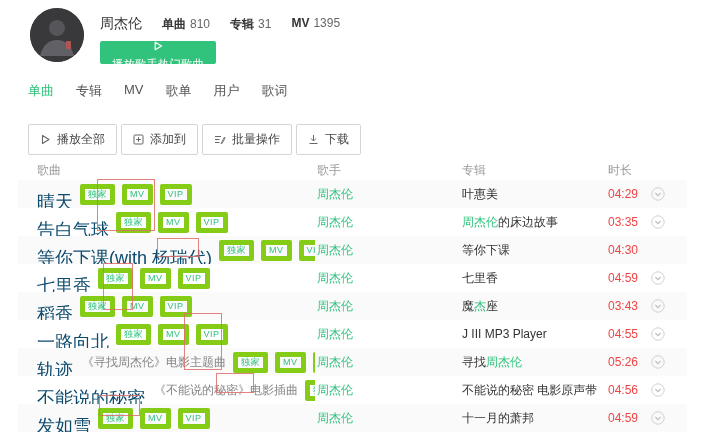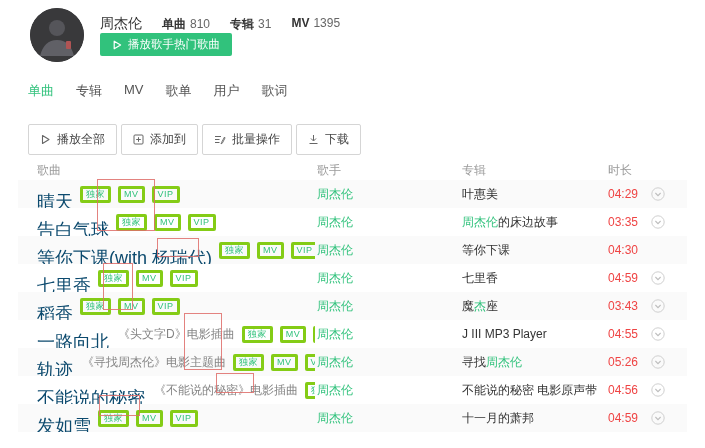--- a/index.html
+++ b/index.html
@@ -10,24 +10,24 @@
   
   .artist-header { position:absolute; left:30px; top:8px; display:flex; }
   .avatar { width:54px; height:54px; border-radius:50%; overflow:hidden; flex:0 0 54px;
             background:radial-gradient(circle at 50% 35%, #6a6a6a 0%, #3a3a3c 55%, #232325 100%); }
   .artist-meta { margin-left:16px; padding-top:7px; }
   .artist-line { display:flex; align-items:baseline; gap:20px; white-space:nowrap; }
   .artist-name { font-size:14px; color:#333; }
   .stat { font-size:12px; color:#333; }
   .stat b { font-weight:700; color:#333; }
   .stat span { color:#666; margin-left:4px; font-weight:400; }
-  .play-hot { display:inline-flex; align-items:center; gap:6px;
+  .play-hot { margin-top:8px; display:inline-flex; align-items:center; gap:6px;
               background:#31c27c; color:#fff; border:none; border-radius:2px;
               height:23px; padding:0 12px; font-size:11.5px; cursor:pointer;
-              font-family:inherit; }
+              font-family:inherit;flex-direction:column; }
   .play-hot svg { display:block; }
 
   
   .tabs { position:absolute; left:28px; top:82px; display:flex; gap:22px; }
   .tab { font-size:13px; color:#555; text-decoration:none; cursor:pointer; }
   .tab.active { color:#31c27c; }
 
   
   .toolbar { position:absolute; left:28px; top:124px; display:flex; gap:4px; }
   .tbtn { display:inline-flex; align-items:center; gap:6px; height:31px; padding:0 11px;
@@ -44,21 +44,21 @@
   .cell { position:absolute; top:0; height:28px; display:flex; align-items:center;
           white-space:nowrap; font-size:12px; }
   .c-song   { left:19px;  right:372px; overflow:hidden; }
   .c-singer { left:299px; width:140px; }
   .c-album  { left:444px; width:142px; overflow:hidden; }
   .c-dur    { left:590px; width:42px; color:#ef4444; }
   .c-more   { left:633px; width:18px; }
   .song-title { color:#0c4a6e; font-size:18px;margin-top:16px; }
   .song-sub { color:#848484; margin-left:9px; font-size:12px; }
   .badge { display:inline-block; margin-left:7px; font-size:9px; line-height:11px;
-           color:#31c27c; border:3px solid #84cc16; border-radius:2px; padding:0 3px;
+           color:#31c27c; border:5px solid #84cc16; border-radius:2px; padding:0 3px;
            letter-spacing:.5px; }
   .singer-link { color:#31c27c; text-decoration:none; cursor:pointer; }
   .album-link { color:#333; text-decoration:none; cursor:pointer; }
   .album-link .hl { color:#31c27c; }
   .more-btn { width:14px; height:14px; cursor:pointer; }
 
   
   .anno { position:absolute; border:1.5px solid rgba(222,108,104,.85); background:transparent;
           pointer-events:none; }
 </style>
@@ -246,21 +246,20 @@
         <div class="cell c-more">
           <span class="more-btn"><svg width="14" height="14" viewBox="0 0 14 14">
               <circle cx="7" cy="7" r="6.2" fill="none" stroke="#cfcfcf"></circle>
               <path d="M4.4 6 L7 8.6 L9.6 6" fill="none" stroke="#bdbdbd" stroke-width="1.1"></path>
             </svg></span>
         </div>
       </div>
       <div class="row">
         <div class="cell c-song">
           <span class="song-title">一路向北</span>
-          <span class="song-sub">《头文字D》电影插曲</span>
           <span class="badge">独家</span>
           <span class="badge">MV</span>
           <span class="badge">VIP</span>
         </div>
         <div class="cell c-singer">
           <a class="singer-link">周杰伦</a>
         </div>
         <div class="cell c-album">
           <a class="album-link"><span>J III MP3 Player</span></a>
         </div>

